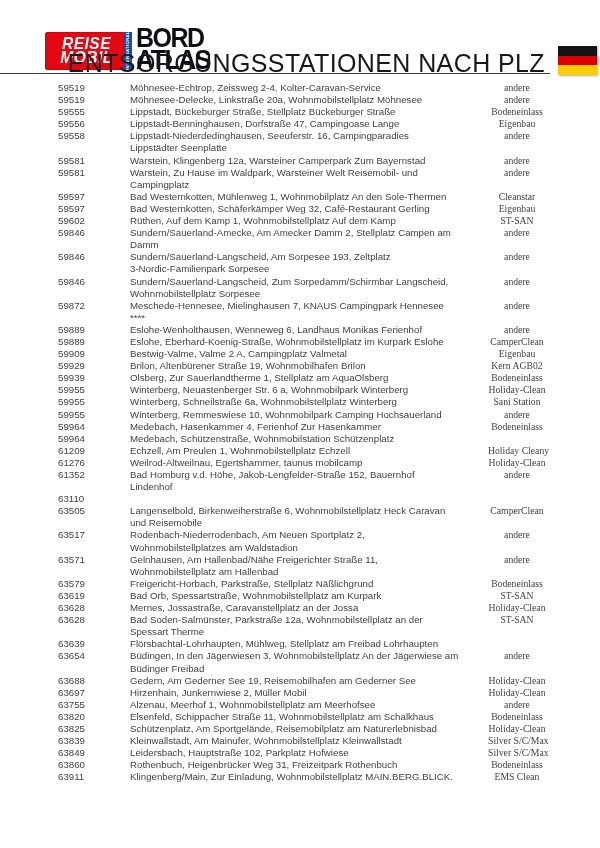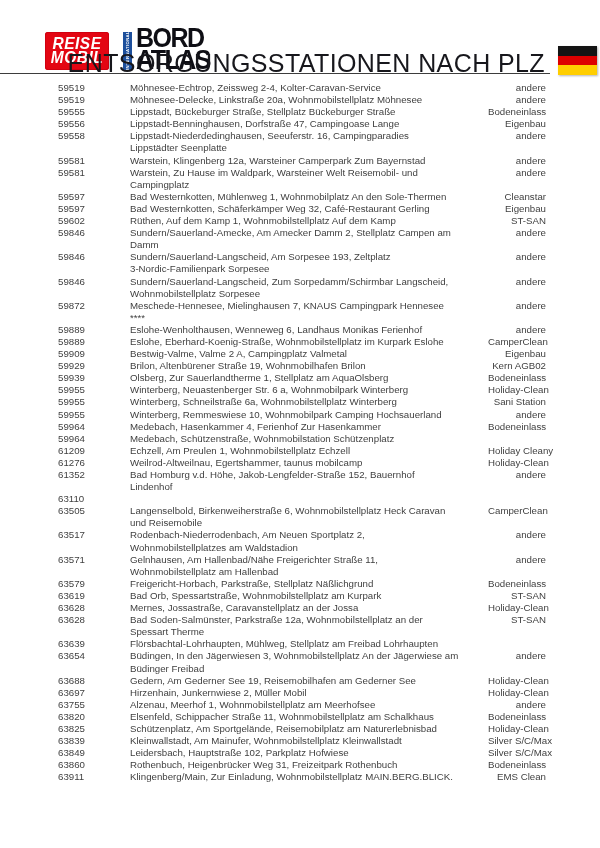--- a/index.html
+++ b/index.html
@@ -1,20 +1,20 @@
 <!DOCTYPE html>
 <html><head>
 <meta charset="utf-8">
 <style>
   html,body{margin:0;padding:0;background:#fff;}
   .page{position:relative;width:600px;height:848px;background:#ffffff;overflow:hidden;
         font-family:"Liberation Sans","DejaVu Sans",sans-serif;}
 
   
-  .logo-rm{position:absolute;left:45px;top:32px;width:64px;height:38px;background:#e30613;
+  .logo-rm{position:absolute;left:45px;top:32px;width:83px;height:38px;background:#e30613;
            border-radius:3px;display:flex;flex-direction:column;justify-content:center;
            align-items:center;box-shadow:0 0 0 1px #d00010 inset;}
   .logo-rm span{display:block;color:#fff;font-weight:bold;font-style:italic;
                 font-size:15.5px;line-height:14px;letter-spacing:0.5px;
                 transform:scaleY(1.08);}
   .logo-intl{position:absolute;left:123px;top:32px;width:9px;height:38px;background:#1d4f9c;
              color:#fff;display:flex;align-items:center;justify-content:center;}
   .logo-intl span{writing-mode:vertical-rl;transform:rotate(180deg);font-size:4.2px;
                   letter-spacing:0.4px;font-weight:bold;}
   .logo-ba{position:absolute;left:136px;top:26px;color:#0e0e14;font-weight:bold;
@@ -30,21 +30,21 @@
   .flag .b1{flex:1;}
   .flag .b2{flex:1;}
   .flag .b3{flex:1;}
 
   
   .stations{position:absolute;left:58px;top:82px;width:488px;font-size:9.7px;
             line-height:12.1px;color:#3f3f3f;}
   .row{display:flex;align-items:flex-start;}
   .plz{flex:0 0 72px;}
   .desc{flex:0 0 358px;white-space:pre-line;}
-  .type{flex:1 1 auto;text-align:right;white-space:nowrap;}
+  .type{flex:1 1 auto;text-align:center;white-space:nowrap;font-family:Liberation Serif, serif;}
 </style>
 </head>
 <body>
 
 <div class="page">
 
   <header>
     <div class="logo-rm" style="background: rgb(227, 6, 19);">
       <span>REISE</span>
       <span>MOBIL</span>

